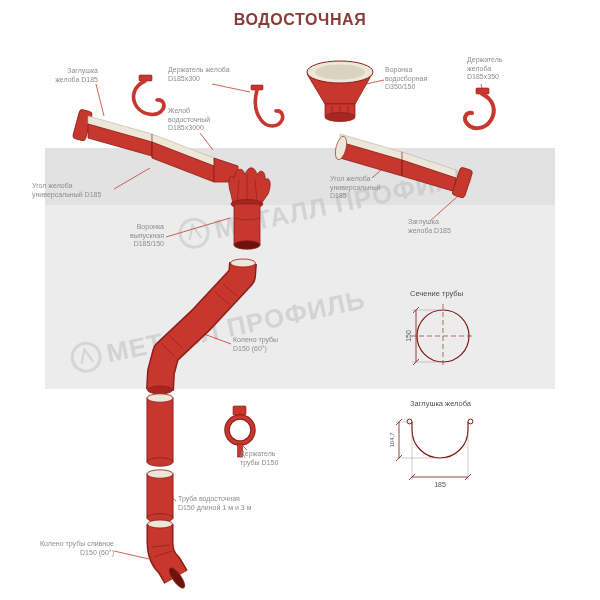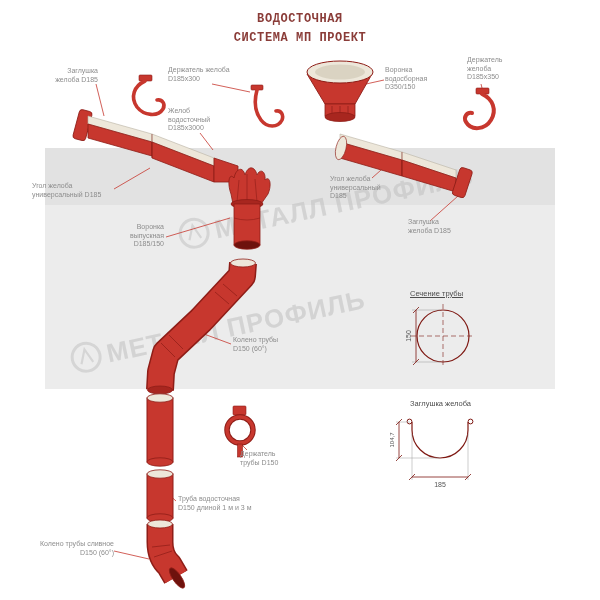--- a/index.html
+++ b/index.html
@@ -5,21 +5,21 @@
   html,body{margin:0;padding:0;}
   body{
     width:600px;height:600px;background:#ffffff;
     font-family:"Liberation Sans",sans-serif;
     position:relative;overflow:hidden;
   }
   .stage{position:absolute;inset:0;width:600px;height:600px;}
   svg.draw{position:absolute;left:0;top:0;}
   .title{
     position:absolute;top:10px;left:0;width:600px;text-align:center;
-    color:#8a3c38;font-weight:bold;font-size:12px;line-height:19px;letter-spacing:.6px;font-family:Liberation Mono, monospace;
+    color:#8a3c38;font-weight:bold;font-size:16px;line-height:19px;letter-spacing:.6px;
   }
   .lbl{
     position:absolute;font-size:7px;line-height:8.6px;color:#8d8d8d;
   }
   .lbl.dark{color:#4d4d4d;font-size:7.5px;}
   .r{text-align:right;}
 </style>
 </head>
 <body>
 
@@ -173,32 +173,31 @@
     <text x="440" y="487" font-size="7" fill="#555555" text-anchor="middle">185</text>
     <path d="M410,422 L396,422 M440,458 L396,458" stroke="#999999" stroke-width="0.5"></path>
     <line x1="399" y1="422" x2="399" y2="458" stroke="#7E1812" stroke-width="0.8"></line>
     <path d="M396,425 L402,419 M396,461 L402,455" stroke="#7E1812" stroke-width="0.8"></path>
     <text x="394" y="440" transform="rotate(-90 394 440)" font-size="6" fill="#555555" text-anchor="middle">104,7</text>
   </g>
 </svg>
 
 <div class="title">
   <div>ВОДОСТОЧНАЯ</div>
-  <div>СИСТЕМА МП ПРОЕКТ</div>
 </div>
 
 <div class="lbl r" style="left:42px;top:67px;width:56px;">Заглушка желоба D185</div>
 <div class="lbl" style="left:168px;top:66px;width:74px;">Держатель желоба D185х300</div>
 <div class="lbl" style="left:385px;top:66px;width:64px;">Воронка водосборная D350/150</div>
 <div class="lbl" style="left:467px;top:56px;width:48px;">Держатель желоба D185х350</div>
 <div class="lbl" style="left:168px;top:107px;width:54px;">Желоб водосточный D185х3000</div>
 <div class="lbl" style="left:32px;top:182px;width:84px;">Угол желоба универсальный D185</div>
 <div class="lbl" style="left:330px;top:175px;width:60px;">Угол желоба универсальный D185</div>
 <div class="lbl" style="left:408px;top:218px;width:52px;">Заглушка желоба D185</div>
 <div class="lbl r" style="left:116px;top:223px;width:48px;">Воронка выпускная D185/150</div>
 <div class="lbl" style="left:233px;top:336px;width:58px;">Колено трубы D150 (60°)</div>
-<div class="lbl dark" style="left:410px;top:290px;width:90px;text-decoration:underline;">Сечение трубы</div>
+<div class="lbl dark" style="left:410px;top:290px;width:90px;">Сечение трубы</div>
 <div class="lbl" style="left:240px;top:450px;width:48px;">Держатель трубы D150</div>
 <div class="lbl" style="left:178px;top:495px;width:80px;">Труба водосточная D150 длиной 1 м и 3 м</div>
 <div class="lbl dark" style="left:410px;top:400px;width:90px;">Заглушка желоба</div>
 <div class="lbl r" style="left:40px;top:540px;width:74px;">Колено трубы сливное D150 (60°)</div>
 
 </div>
 
 </body></html>

